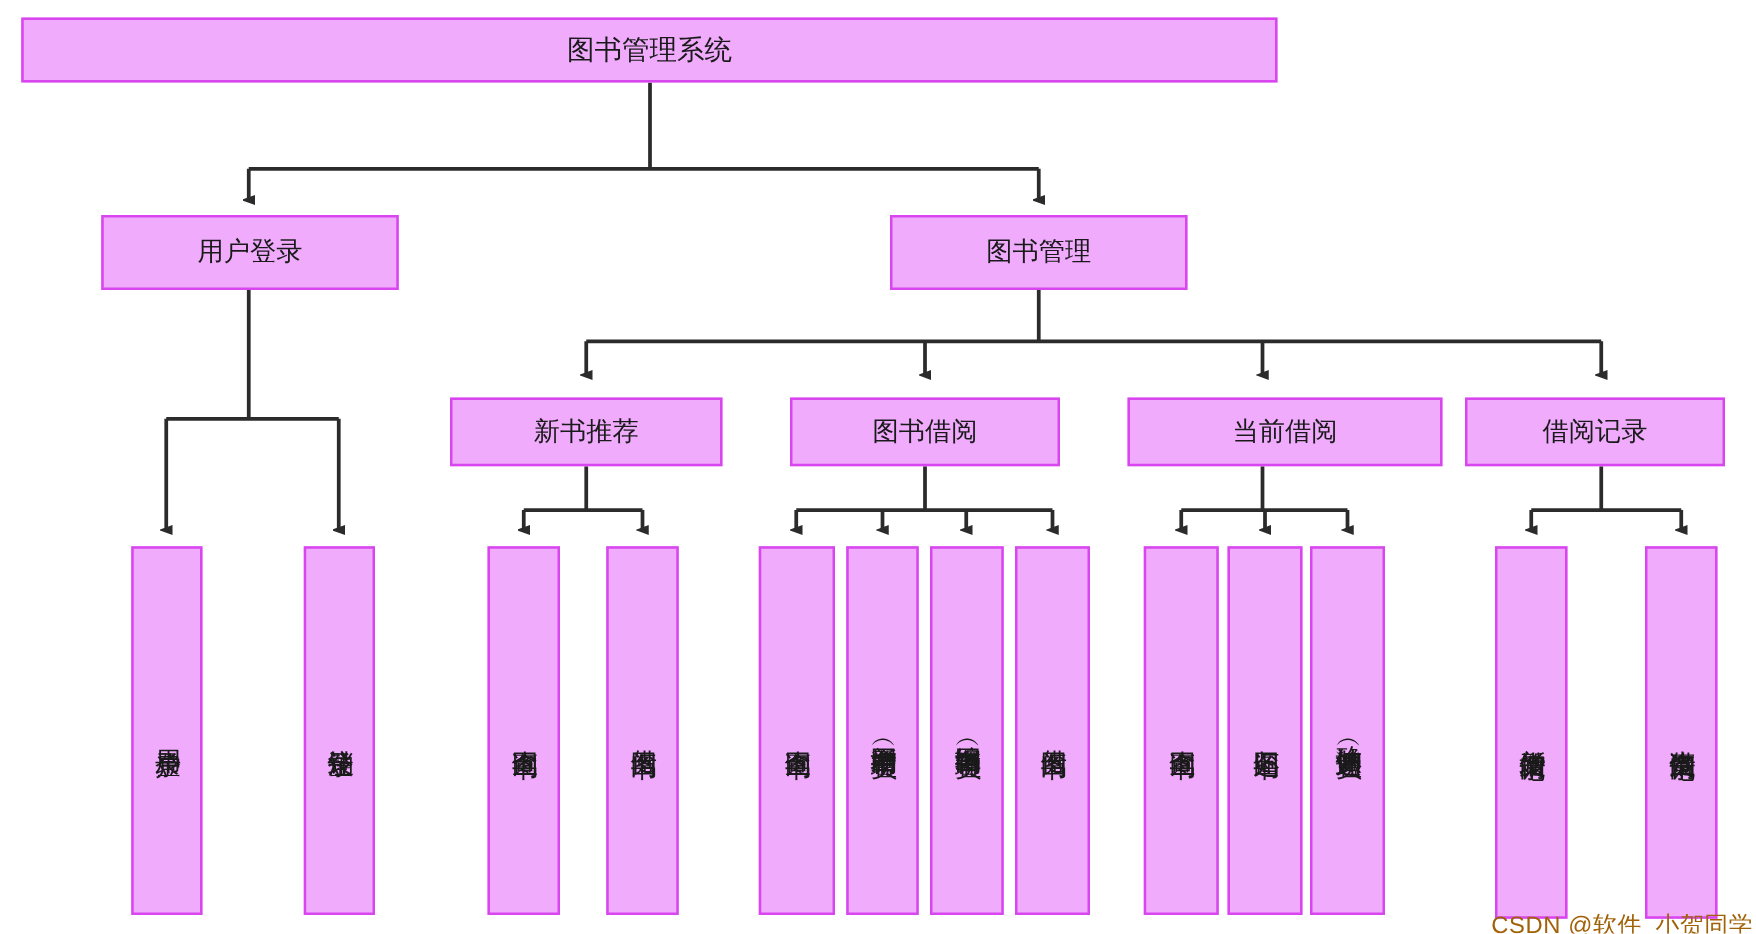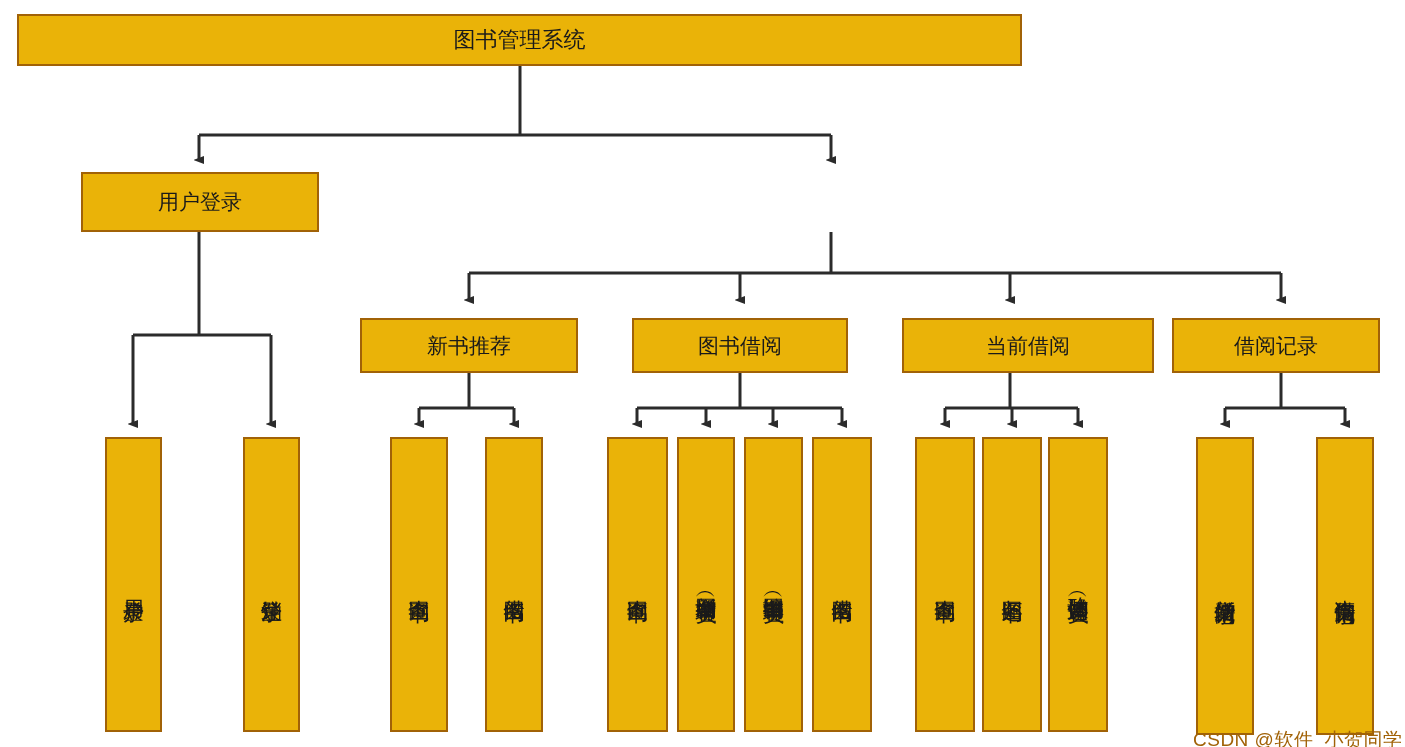--- a/index.html
+++ b/index.html
@@ -21,22 +21,22 @@
     position: absolute;
     left: 0;
     top: 0;
     width: 1405px;
     height: 747px;
     pointer-events: none;
   }
   .node {
     position: absolute;
     box-sizing: border-box;
-    border: 2px solid #a16207;
-    background: #eab308;
+    border: 2px solid #d946ef;
+    background: #f0abfc;
     display: flex;
     align-items: center;
     justify-content: center;
     text-align: center;
     color: #1a1a1a;
   }
   .node .label {
     display: block;
     line-height: 1.12;
   }
@@ -118,20 +118,23 @@
     </g>
   </svg>
 
   <div class="node node-root" style="left:17px; top:14px; width:1005px; height:52px;">
     <span class="label">图书管理系统</span>
   </div>
 
   <div class="node node-l1" style="left:81px; top:172px; width:238px; height:60px;">
     <span class="label">用户登录</span>
   </div>
+  <div class="node node-l1" style="left:712px; top:172px; width:238px; height:60px;">
+    <span class="label">图书管理</span>
+  </div>
 
   <div class="node node-l2" style="left:360px; top:318px; width:218px; height:55px;">
     <span class="label">新书推荐</span>
   </div>
   <div class="node node-l2" style="left:632px; top:318px; width:216px; height:55px;">
     <span class="label">图书借阅</span>
   </div>
   <div class="node node-l2" style="left:902px; top:318px; width:252px; height:55px;">
     <span class="label">当前借阅</span>
   </div>

